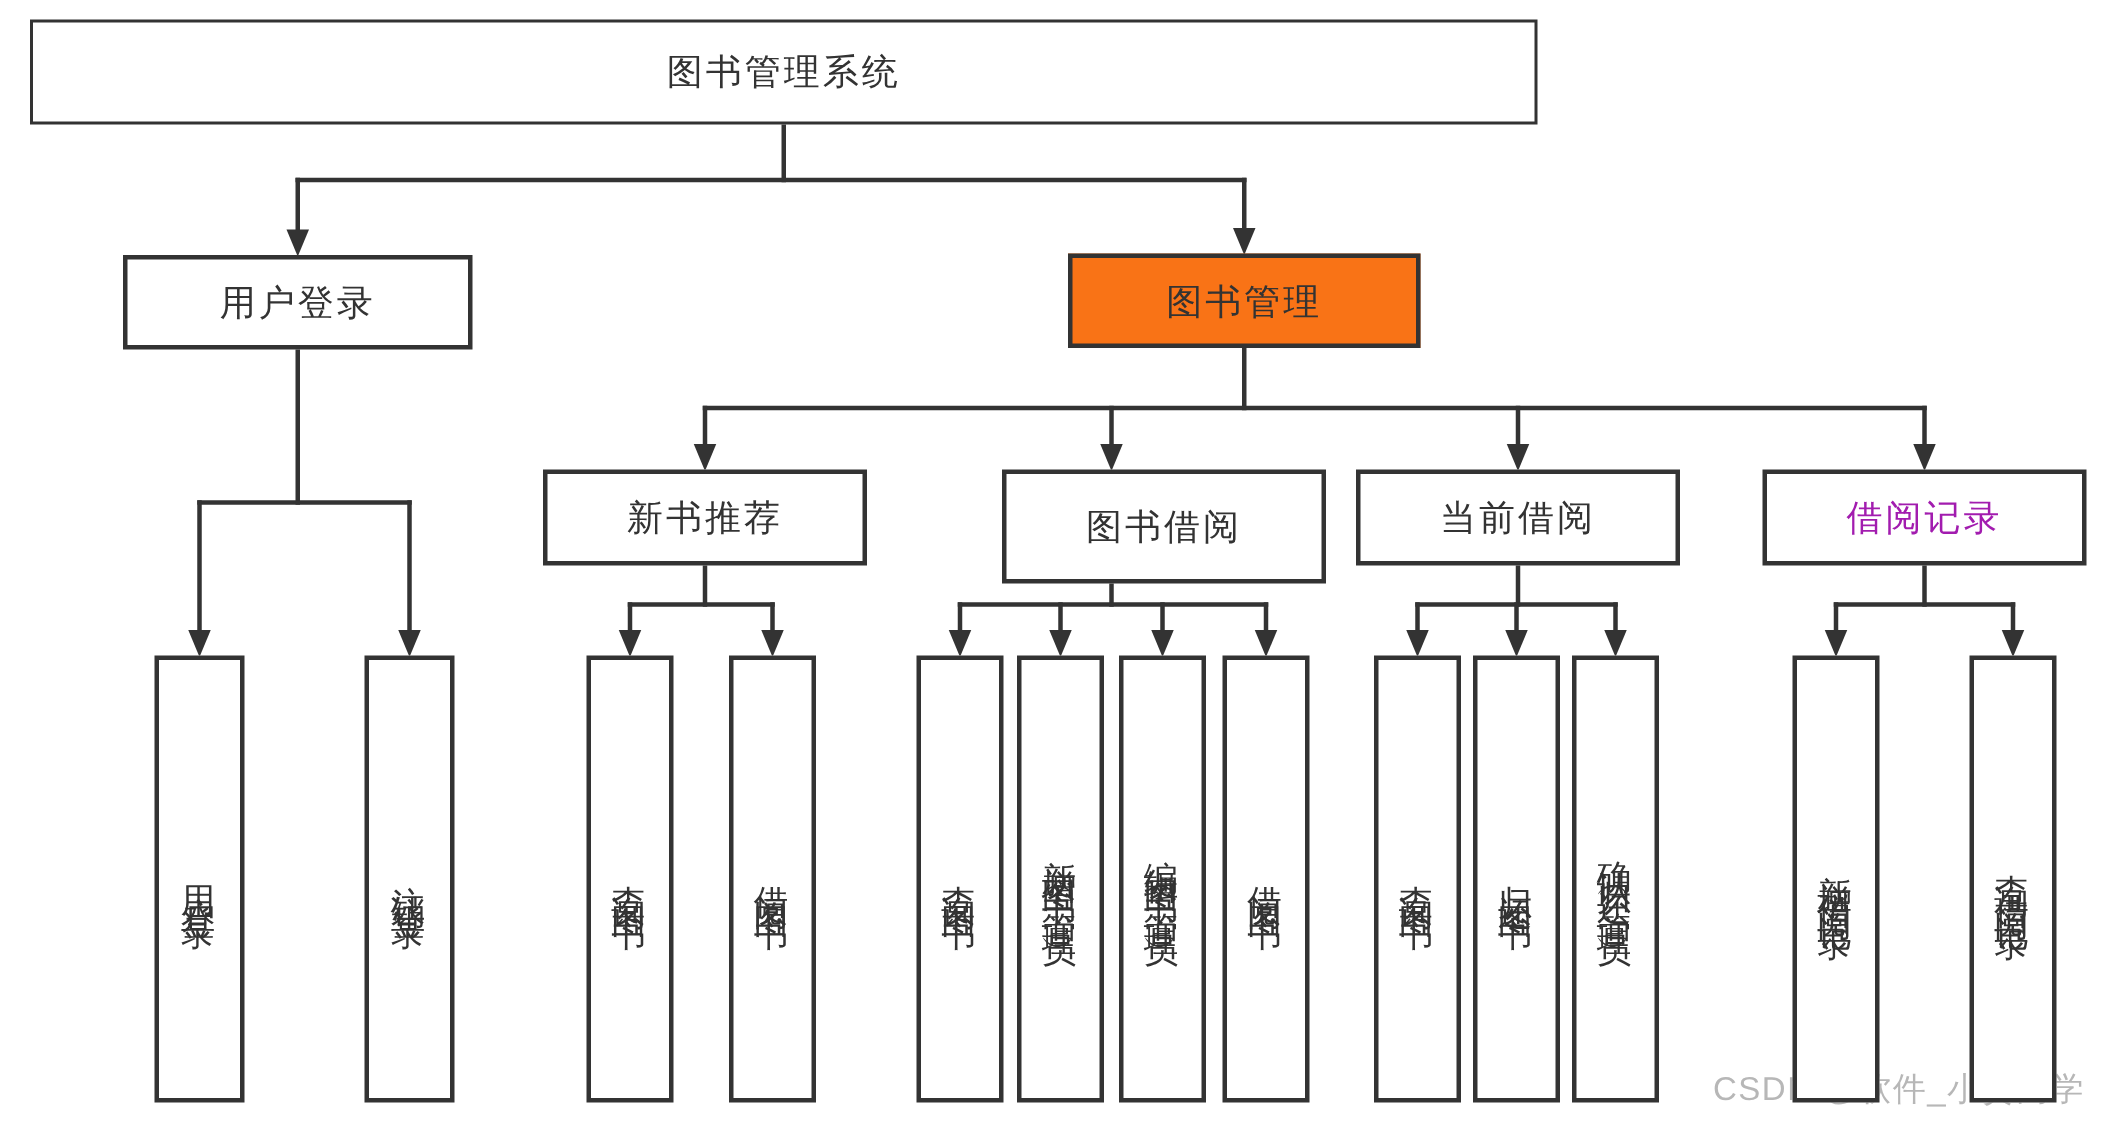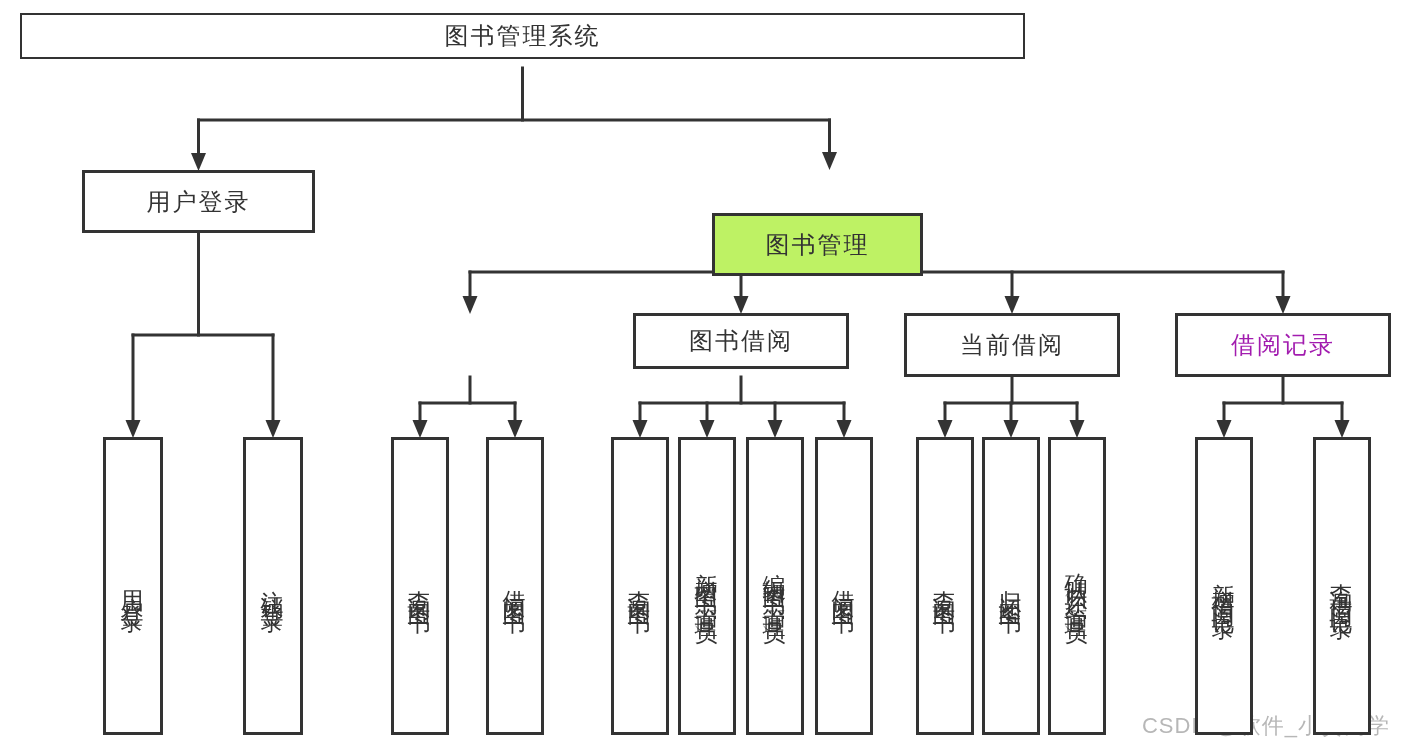--- a/index.html
+++ b/index.html
@@ -100,30 +100,33 @@
       <polygon points="1069.5,420 1084.5,420 1077,438" fill="#333333"></polygon>
       <line x1="1283" y1="377" x2="1283" y2="403" stroke="#333333" stroke-width="3" stroke-linecap="square"></line>
       <line x1="1224" y1="403" x2="1342" y2="403" stroke="#333333" stroke-width="3" stroke-linecap="square"></line>
       <line x1="1224" y1="403" x2="1224" y2="423" stroke="#333333" stroke-width="3" stroke-linecap="square"></line>
       <polygon points="1216.5,420 1231.5,420 1224,438" fill="#333333"></polygon>
       <line x1="1342" y1="403" x2="1342" y2="423" stroke="#333333" stroke-width="3" stroke-linecap="square"></line>
       <polygon points="1334.5,420 1349.5,420 1342,438" fill="#333333"></polygon>
     </svg>
 
   <div class="watermark">CSDN @软件_小贺同学</div>
-<div class="node root" style="left: 20px; top: 13px; width: 1005px; height: 46px; border-color: rgb(51, 51, 51); color: rgb(51, 51, 51); background: rgb(255, 255, 255);">
+<div class="node root" style="left: 20px; top: 13px; width: 1005px; height: 70px; border-color: rgb(51, 51, 51); color: rgb(51, 51, 51); background: rgb(255, 255, 255);">
       <span>图书管理系统</span>
     </div>
     <div class="node" style="left: 82px; top: 170px; width: 233px; height: 63px; border-color: rgb(51, 51, 51); color: rgb(51, 51, 51); background: rgb(255, 255, 255);">
       <span>用户登录</span>
     </div>
-    <div class="node" style="left: 712px; top: 169px; width: 211px; height: 63px; border-color: rgb(51, 51, 51); color: rgb(51, 51, 51); background: #bef264; margin-top: 44px;">
+    <div class="node" style="left: 712px; top: 169px; width: 235px; height: 63px; border-color: rgb(51, 51, 51); color: rgb(51, 51, 51); background: #f97316;">
       <span>图书管理</span>
     </div>
-    <div class="node" style="left: 633px; top: 313px; width: 216px; height: 56px; border-color: rgb(51, 51, 51); color: rgb(51, 51, 51); background: rgb(255, 255, 255); text-align: right;">
+    <div class="node" style="left: 362px; top: 313px; width: 216px; height: 64px; border-color: rgb(51, 51, 51); color: rgb(51, 51, 51); background: rgb(255, 255, 255);">
+      <span>新书推荐</span>
+    </div>
+    <div class="node" style="left: 668px; top: 313px; width: 216px; height: 76px; border-color: rgb(51, 51, 51); color: rgb(51, 51, 51); background: rgb(255, 255, 255); text-align: right;">
       <span>图书借阅</span>
     </div>
     <div class="node" style="left: 904px; top: 313px; width: 216px; height: 64px; border-color: rgb(51, 51, 51); color: rgb(51, 51, 51); background: rgb(255, 255, 255); text-align: center;">
       <span>当前借阅</span>
     </div>
     <div class="node" style="left: 1175px; top: 313px; width: 216px; height: 64px; border-color: rgb(51, 51, 51); color: #a21caf; background: rgb(255, 255, 255);">
       <span>借阅记录</span>
     </div>
     <div class="node vertical" style="left: 103px; top: 437px; width: 60px; height: 298px; border-color: rgb(51, 51, 51); color: rgb(51, 51, 51); background: rgb(255, 255, 255);">
       <span>用户登录</span>

